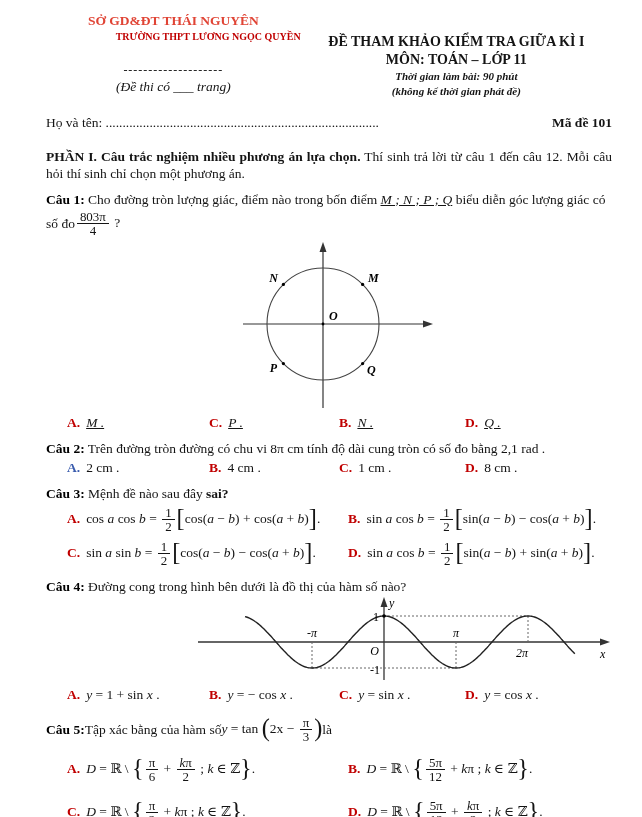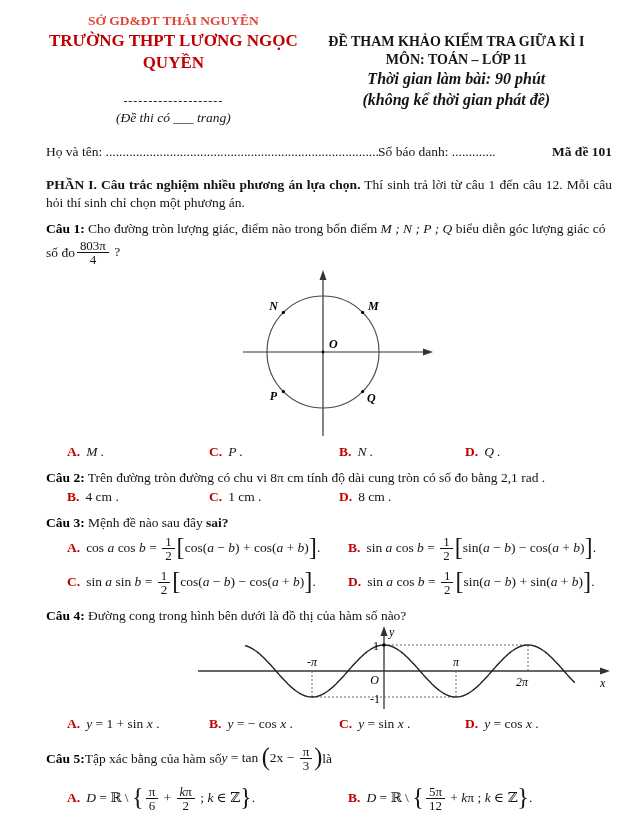--- a/index.html
+++ b/index.html
@@ -6,25 +6,25 @@
   body{width:642px;height:817px;overflow:hidden;
        font-family:"Liberation Serif","DejaVu Serif",serif;
        font-size:13.5px;color:#141414;line-height:1.3;}
   .page{padding:12px 30px 0 46px;}
 
   
   .hdr{display:flex;}
   .hdr-left{width:45%;text-align:center;}
   .hdr-right{width:55%;text-align:center;margin-top:21px;}
   .red1{color:#e04435;font-weight:bold;font-size:13.5px;}
-  .red2{color:#c00000;font-weight:bold;font-size:17px;}
+  .red2{color:#c00000;font-weight:bold;font-size:10px;text-align:right;}
   .dashes{margin-top:20px;letter-spacing:1px;font-size:12px;}
   .note-it{font-style:italic;font-size:13.5px;}
   .hdr-right .b{font-weight:bold;font-size:14px;}
-  .hdr-right .bi{font-weight:bold;font-style:italic;font-size:16px;}
+  .hdr-right .bi{font-weight:bold;font-style:italic;font-size:11px;}
 
   .infoline{display:flex;margin-top:16px;align-items:baseline;}
   .infoline .nm{flex:0 0 332px;white-space:nowrap;overflow:hidden;}
   .infoline .sbd{flex:0 0 158px;white-space:nowrap;}
   .infoline .code{margin-left:auto;font-weight:bold;}
 
   .part1{margin-top:16px;text-align:justify;}
   .b{font-weight:bold;}
 
   .q{margin-top:8px;}
@@ -33,21 +33,21 @@
   
   .optrow4{display:flex;margin:2px 0 2px 21px;align-items:center;}
   .optrow4 .opt:nth-child(1){flex:0 0 142px;}
   .optrow4 .opt:nth-child(2){flex:0 0 130px;}
   .optrow4 .opt:nth-child(3){flex:0 0 126px;}
   .optrow4 .opt:nth-child(4){flex:1;}
   .optrow2{display:flex;margin:1px 0 1px 21px;align-items:center;min-height:33px;}
   .optrow2 .opt:nth-child(1){flex:0 0 273px;}
   .optrow2 .opt:nth-child(2){flex:1;margin-left:8px;}
   .ol{font-weight:bold;color:#c00000;margin-right:6px;}
-  .opt-it{font-style:italic;}
+  .opt-it{font-style:italic;text-decoration:underline;}
 
   
   .math{font-family:"Liberation Serif","DejaVu Serif",serif;}
   .frac{display:inline-flex;flex-direction:column;vertical-align:middle;
         text-align:center;line-height:1.02;font-size:0.96em;margin:0 2px;}
   .frac .fn{padding:0 3px;}
   .frac .fd{border-top:1px solid currentColor;padding:0 3px;}
   .bb{font-size:1.8em;line-height:0;vertical-align:-0.14em;font-weight:400;}
   .up{font-style:normal;}
   .math i{font-family:inherit;}
@@ -76,21 +76,20 @@
     <div class="hdr-right">
       <div class="b">ĐỀ THAM KHẢO KIỂM TRA GIỮA KÌ I</div>
       <div class="b">MÔN: TOÁN – LỚP 11</div>
       <div class="bi">Thời gian làm bài: 90 phút</div>
       <div class="bi">(không kể thời gian phát đề)</div>
     </div>
   </div>
 
   <div class="infoline">
     <span class="nm">Họ và tên: ..........................................................................................</span>
-    <span class="sbd">Số báo danh: .............</span>
     <span class="code">Mã đề 101</span>
   </div>
 
   <div class="part1">
     <span class="b">PHẦN I. Câu trắc nghiệm nhiều phương án lựa chọn.</span><span> Thí sinh trả lời từ câu 1 đến câu 12. Mỗi câu hỏi thí sinh chỉ chọn một phương án.</span>
   </div>
 
   <div class="q">
     <span class="qlabel">Câu 1:</span><span> Cho đường tròn lượng giác, điểm nào trong bốn điểm </span><span class="opt-it">M ; N ; P ; Q</span><span> biểu diễn góc lượng giác có</span>
     <div class="q1-line2">
@@ -126,20 +125,21 @@
     <span class="opt"><span class="ol">A.</span><span class="opt-it">M .</span></span>
     <span class="opt"><span class="ol">C.</span><span class="opt-it">P .</span></span>
     <span class="opt"><span class="ol">B.</span><span class="opt-it">N .</span></span>
     <span class="opt"><span class="ol">D.</span><span class="opt-it">Q .</span></span>
   </div>
 
   <div class="q">
     <span class="qlabel">Câu 2:</span><span> Trên đường tròn đường có chu vi 8π cm tính độ dài cung tròn có số đo bằng 2,1 rad .</span>
   </div>
   <div class="optrow4">
+    <span class="opt"><span class="ol" style="color: rgb(58, 92, 173);">A.</span><span>2 cm .</span></span>
     <span class="opt"><span class="ol">B.</span><span>4 cm .</span></span>
     <span class="opt"><span class="ol">C.</span><span>1 cm .</span></span>
     <span class="opt"><span class="ol">D.</span><span>8 cm .</span></span>
   </div>
 
   <div class="q">
     <span class="qlabel">Câu 3:</span><span> Mệnh đề nào sau đây </span><span class="b">sai?</span>
   </div>
   <div class="optrow2">
     <span class="opt"><span class="ol">A.</span><span class="math"><span class="up">cos</span> <i>a</i> <span class="up">cos</span> <i>b</i> = <span class="frac">

